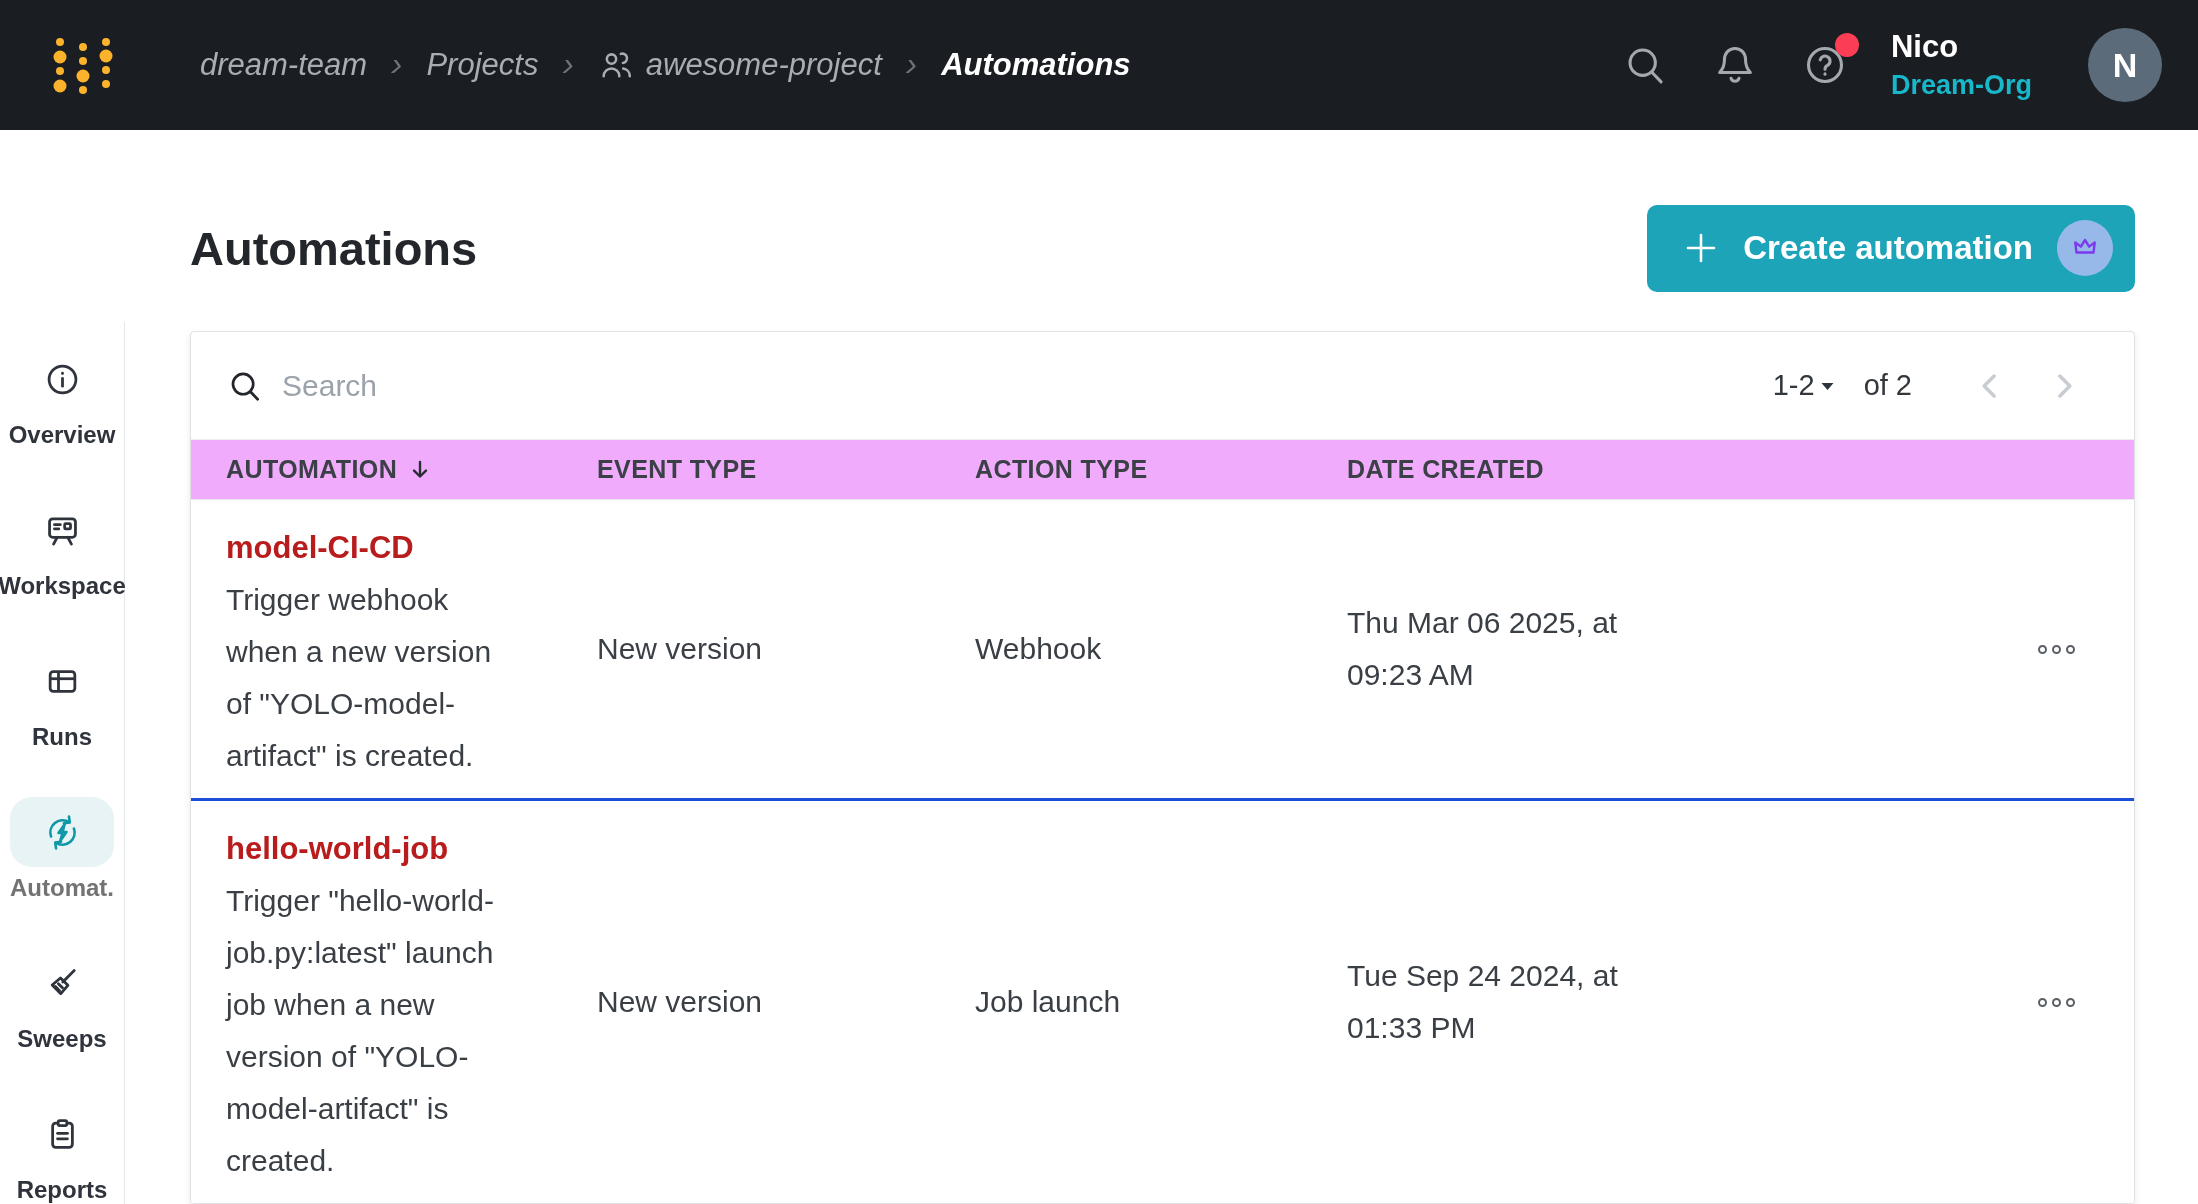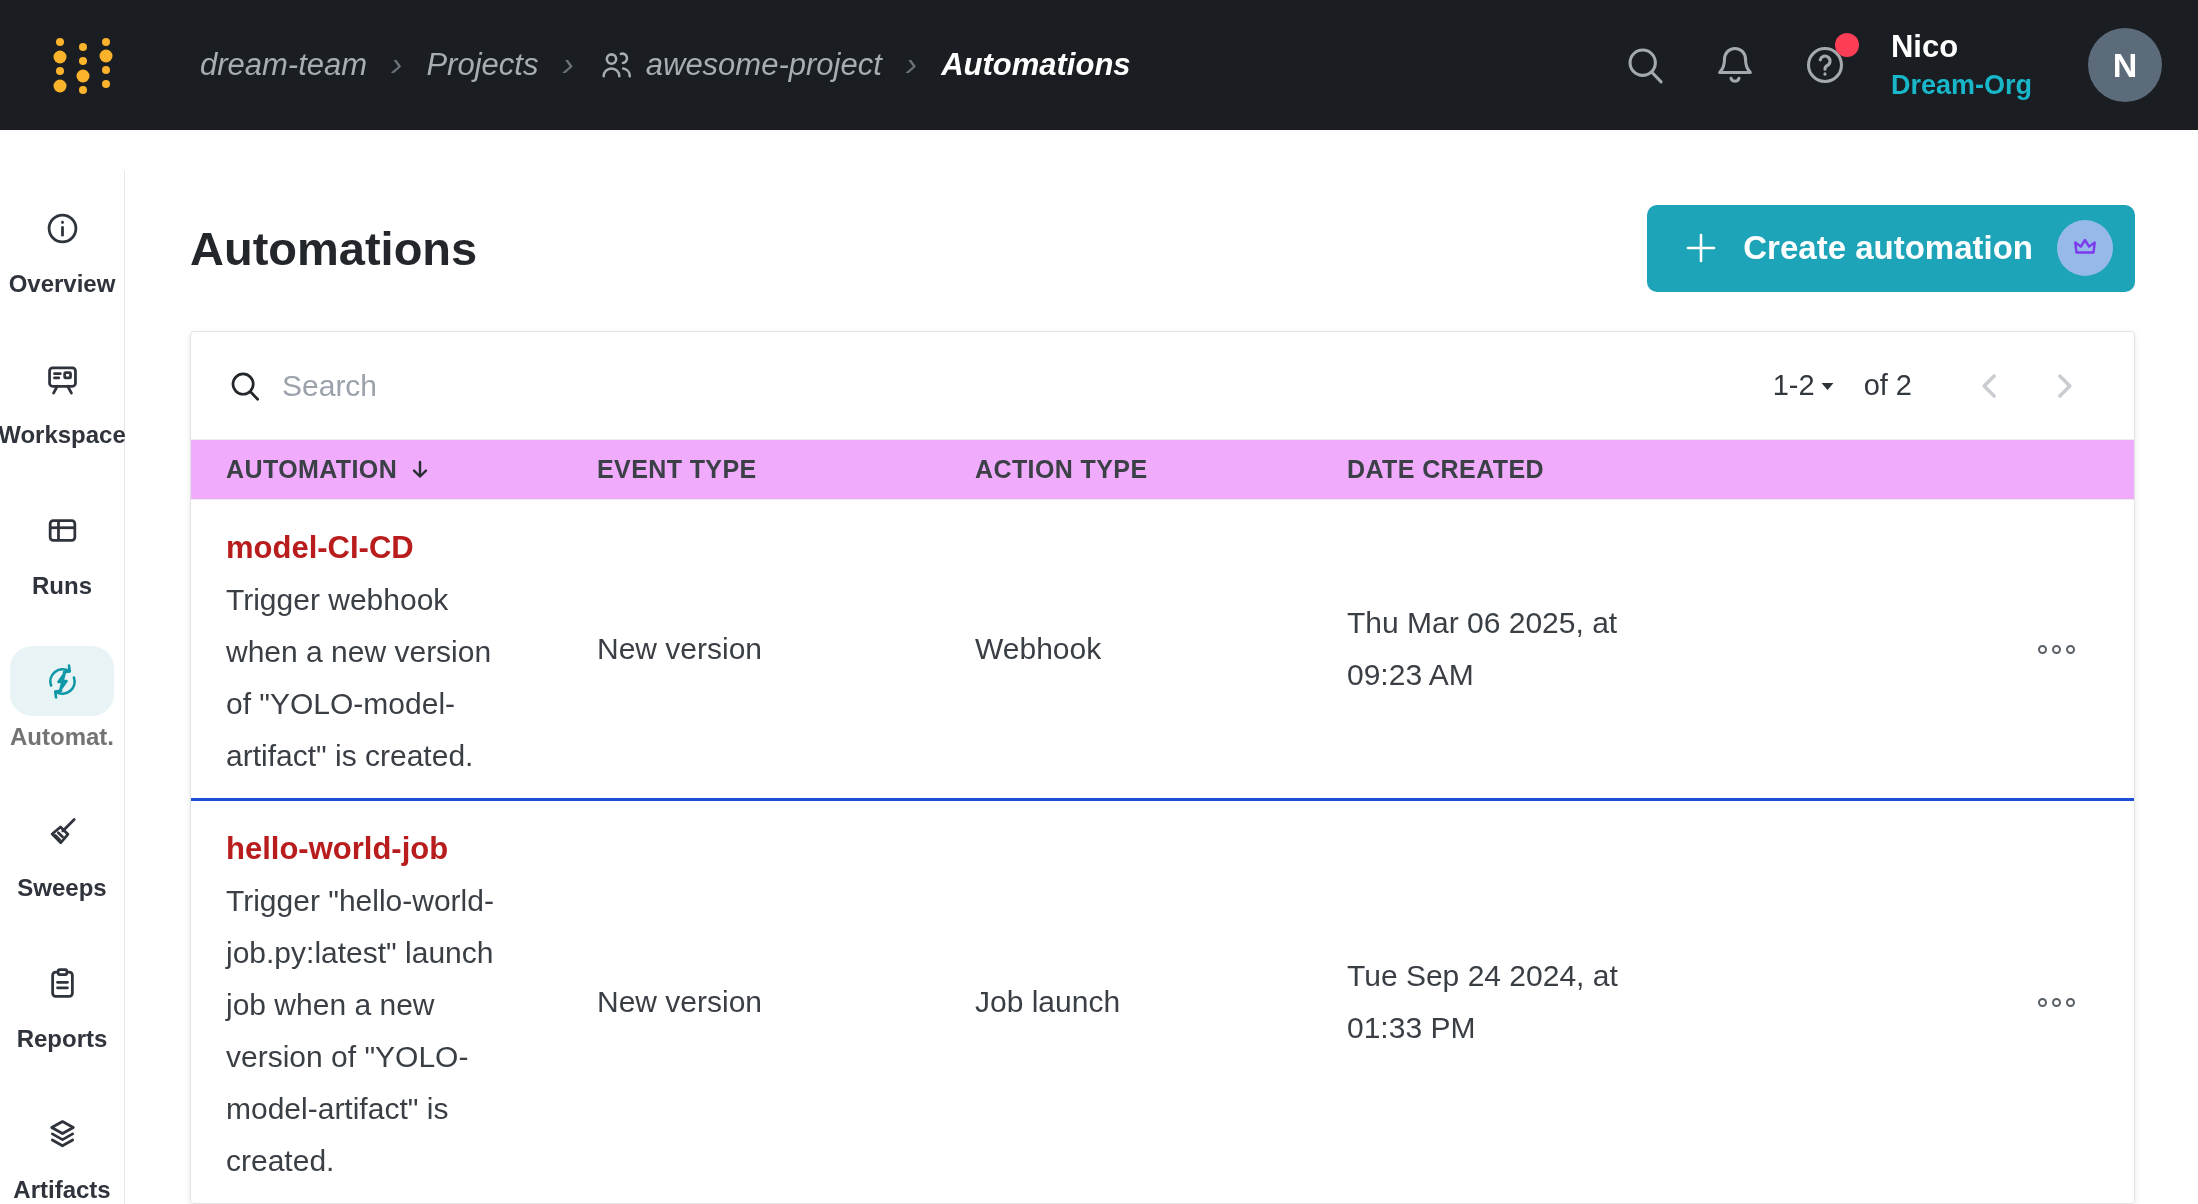--- a/index.html
+++ b/index.html
@@ -226,30 +226,20 @@
           <svg viewBox="0 0 24 24" fill="none" stroke="#2f343c" stroke-width="1.8" stroke-linecap="round" stroke-linejoin="round">
         <rect x="5.6" y="4.6" width="12.8" height="15.8" rx="2"></rect>
         <rect x="9.2" y="3" width="5.6" height="3.2" rx="1" fill="#fff"></rect>
         <line x1="8.8" y1="11.2" x2="15.2" y2="11.2"></line>
             <line x1="8.8" y1="14.8" x2="15.2" y2="14.8"></line>
       </svg>
         </div>
       <span class="side-label">Reports</span>
     </div>
 
-    <div class="side-item">
-      <div class="side-icon-box">
-          <svg viewBox="0 0 24 24" fill="none" stroke="#2f343c" stroke-width="1.8" stroke-linecap="round" stroke-linejoin="round">
-        <path d="M12 3.6l7 3.9-7 3.9-7-3.9z"></path>
-        <path d="M5.4 11.6l6.6 3.7 6.6-3.7"></path>
-        <path d="M5.4 15.6l6.6 3.7 6.6-3.7"></path>
-      </svg>
-        </div>
-      <span class="side-label">Artifacts</span>
-    </div>
   </div>
 
   <div class="content">
 
     <div class="title-row">
       <h1 class="page-title">Automations</h1>
       <button class="create-btn">
         <svg class="plus" width="40" height="40" viewBox="0 0 40 40" fill="none" stroke="#ffffff" stroke-width="2.6" stroke-linecap="round">
           <line x1="20" y1="7" x2="20" y2="33"></line>
             <line x1="7" y1="20" x2="33" y2="20"></line>

